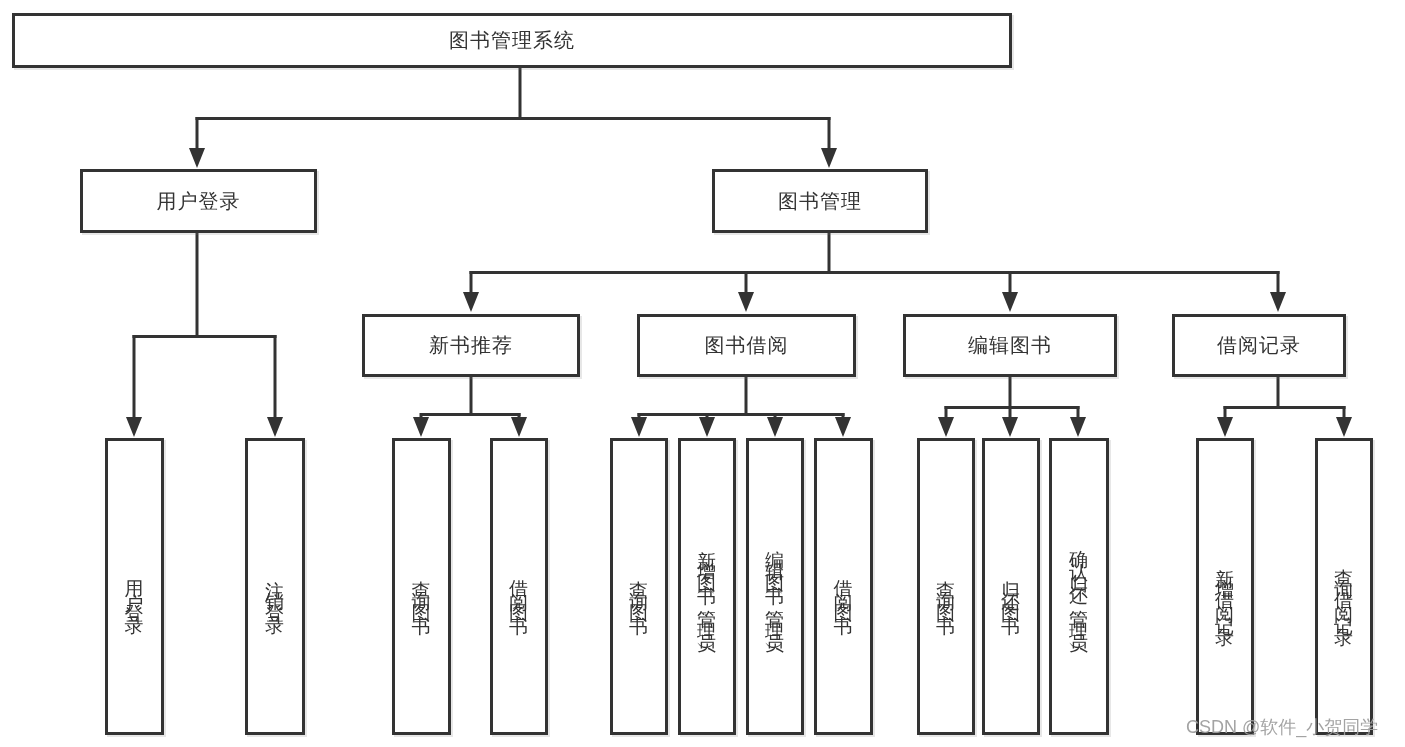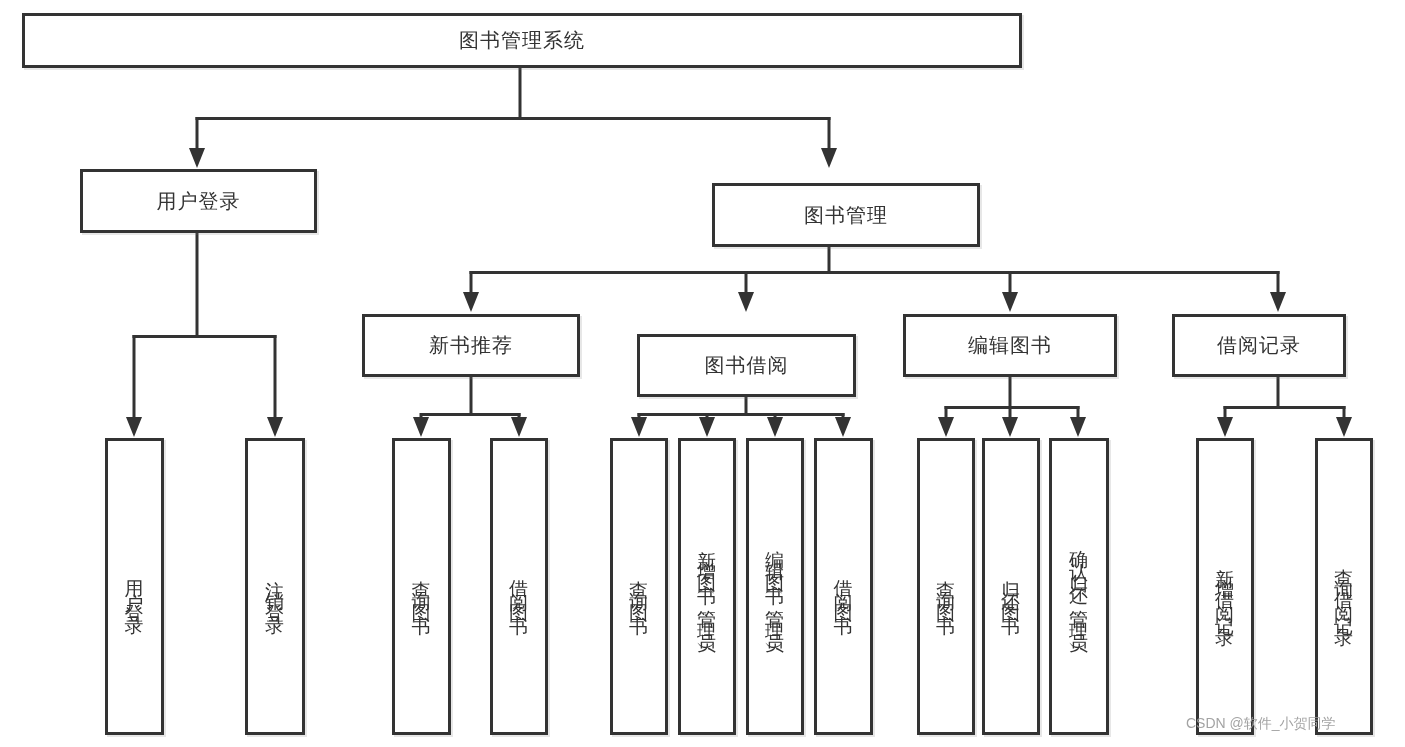--- a/index.html
+++ b/index.html
@@ -16,21 +16,21 @@
   }
   .h-node{font-size:20px;letter-spacing:1px;white-space:nowrap;}
   .v-node{
     writing-mode:vertical-rl;text-orientation:mixed;
     font-size:19px;letter-spacing:12px;line-height:1;
     padding-top:4px;
   }
   #connectors{position:absolute;left:0;top:0;z-index:1;}
   #watermark{
     position:absolute;left:1186px;top:715px;z-index:5;
-    font-size:14px;color:rgba(158,158,158,0.95);white-space:nowrap;
+    font-size:18px;color:rgba(158,158,158,0.95);white-space:nowrap;
   }
 </style>
 </head>
 <body>
 
 <div id="stage">
 
   <svg id="connectors" width="1405" height="747" viewBox="0 0 1405 747" xmlns="http://www.w3.org/2000/svg">
     <g stroke="#333333" stroke-width="3" fill="none">
 
@@ -90,27 +90,27 @@
       <polygon points="767,417 783,417 775,437"></polygon>
       <polygon points="835,417 851,417 843,437"></polygon>
       <polygon points="938,417 954,417 946,437"></polygon>
       <polygon points="1002,417 1018,417 1010,437"></polygon>
       <polygon points="1070,417 1086,417 1078,437"></polygon>
       <polygon points="1217,417 1233,417 1225,437"></polygon>
       <polygon points="1336,417 1352,417 1344,437"></polygon>
     </g>
   </svg>
 
-  <div class="node h-node" style="left:22px;top:13px;width:1000px;height:55px;">图书管理系统</div>
+  <div class="node h-node" style="left:12px;top:13px;width:1000px;height:55px;">图书管理系统</div>
 
   <div class="node h-node" style="left:80px;top:169px;width:237px;height:64px;">用户登录</div>
-  <div class="node h-node" style="left:712px;top:183px;width:268px;height:64px;">图书管理</div>
+  <div class="node h-node" style="left:712px;top:169px;width:216px;height:64px;">图书管理</div>
 
   <div class="node h-node" style="left:362px;top:314px;width:218px;height:63px;">新书推荐</div>
-  <div class="node h-node" style="left:637px;top:314px;width:219px;height:63px;margin-top:20px;">图书借阅</div>
+  <div class="node h-node" style="left:637px;top:314px;width:219px;height:63px;">图书借阅</div>
   <div class="node h-node" style="left:903px;top:314px;width:214px;height:63px;">编辑图书</div>
   <div class="node h-node" style="left:1172px;top:314px;width:174px;height:63px;">借阅记录</div>
 
   <div class="node v-node" style="left:105px;top:438px;width:59px;height:297px;">用户登录</div>
   <div class="node v-node" style="left:245px;top:438px;width:60px;height:297px;">注销登录</div>
 
   <div class="node v-node" style="left:392px;top:438px;width:59px;height:297px;">查询图书</div>
   <div class="node v-node" style="left:490px;top:438px;width:58px;height:297px;">借阅图书</div>
 
   <div class="node v-node" style="left:610px;top:438px;width:58px;height:297px;">查询图书</div>

